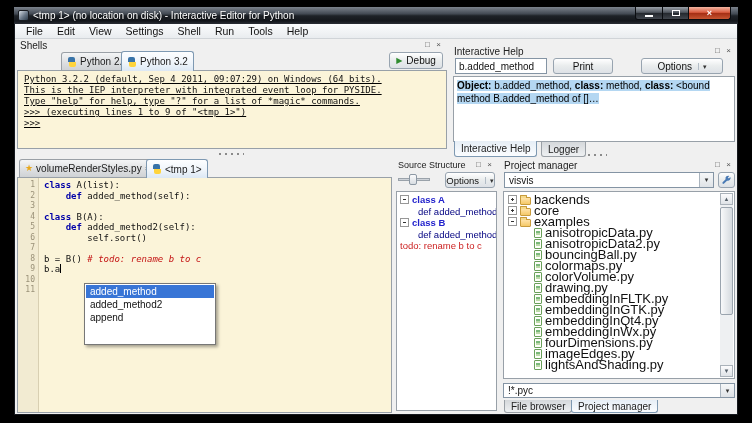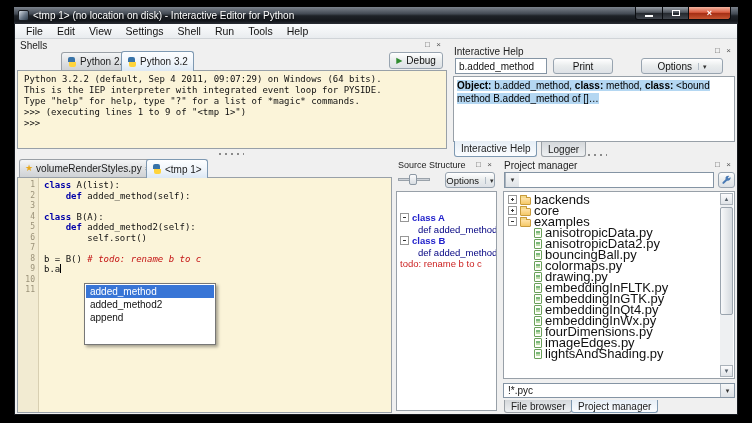--- a/index.html
+++ b/index.html
@@ -68,21 +68,21 @@
   .inputbox { position:absolute; background:#fff; border:1px solid #8494a4;
     font-size:10px; padding:0 3px; color:#111; font-family:"Liberation Sans",sans-serif; }
   .combo { position:absolute; background:#fff; border:1px solid #8494a4;
     display:flex; align-items:center; font-size:10px; color:#111; overflow:hidden; }
   .ctext { flex:1; padding:0 4px; white-space:nowrap; overflow:hidden; }
   .carrow { width:14px; align-self:stretch; border-left:1px solid #aab4be;
     background:linear-gradient(#f6f7f8,#dfe3e7); display:flex; align-items:center;
     justify-content:center; font-size:7px; color:#333; }
 
   .whitebox { position:absolute; background:#fff; border:1px solid #98a0a8; overflow:hidden; }
-  .creambox { position:absolute; background:#fbf4d9; border:1px solid #98a0a8; overflow:hidden; }
+  .creambox { position:absolute; background:#fbf4d9; border:1px solid #98a0a8; overflow:hidden;text-decoration:underline; }
 
   
   .shell-line { font-size:9px; line-height:11px; white-space:pre; color:#101010;
     font-family:"DejaVu Sans Mono", monospace; }
   .shellpad { padding:3px 0 0 6px; }
 
   .gutter { position:absolute; left:0; top:0; bottom:0; width:21px;
     background:#f2ebd2; border-right:1px solid #d8cfb2; padding-top:2px; }
   .gnum { font-size:8px; line-height:10.5px; height:10.5px; color:#9a9178;
     text-align:right; padding-right:3px; font-family:"DejaVu Sans Mono",monospace; }
@@ -302,21 +302,21 @@
       <span class="ph-btn">×</span>
     </div>
     <div class="slider" style="left:3px; top:13px;">
       <span class="track"></span>
       <span class="handle"></span>
     </div>
     <div class="btn" style="left:50px; top:13px; width:50px; height:16px; font-size:9.5px;">
       <span>Options</span>
       <span class="optarrow">▾</span>
     </div>
-    <div class="whitebox" style="left:1px; top:32px; width:101px; height:220px; padding-top:20px;">
+    <div class="whitebox" style="left:1px; top:32px; width:101px; height:220px; padding-top:2px;">
       <div class="trow ss-row">
         <span class="expander"></span>
         <span class="ss-class">class A</span>
       </div>
       <div class="trow ss-row ss-child">
         <span class="ss-def">def added_method</span>
       </div>
       <div class="trow ss-row">
         <span class="expander"></span>
         <span class="ss-class">class B</span>
@@ -331,20 +331,21 @@
   </div>
 
   <div class="panel" style="left:486px; top:152px; width:236px; height:254px;">
     <div class="phdr">
       <span>Project manager</span>
       <span class="spacer"></span>
       <span class="ph-btn">□</span>
       <span class="ph-btn">×</span>
     </div>
     <div class="combo" style="left:3px; top:13px; width:210px; height:16px;">
+      <span class="ctext">visvis</span>
       <span class="carrow">▾</span>
     </div>
     <div class="btn wrenchbtn" style="left:217px; top:13px; width:17px; height:16px;">
       <svg width="11" height="11" viewBox="0 0 12 12">
         <path d="M10.2 2.1 a3 3 0 0 1-3.6 4.1 L3.4 9.4 a1.1 1.1 0 0 1-1.6-1.6 L5 4.6 a3 3 0 0 1 4.1-3.6 L7.5 2.6 l1.1 1.1 z" fill="#4a7ab5"></path>
       </svg>
     </div>
     <div class="whitebox" style="left:2px; top:32px; width:232px; height:188px; padding-top:2px;">
       <div class="trow pm-row">
         <span class="expander plus"></span>
@@ -369,20 +370,24 @@
           <span class="pyfile"></span>
           <span>anisotropicData2.py</span>
         </div>
       <div class="trow pm-row file">
           <span class="pyfile"></span>
           <span>bouncingBall.py</span>
         </div>
       <div class="trow pm-row file">
           <span class="pyfile"></span>
           <span>colormaps.py</span>
+        </div>
+      <div class="trow pm-row file">
+          <span class="pyfile"></span>
+          <span>colorVolume.py</span>
         </div>
       <div class="trow pm-row file">
           <span class="pyfile"></span>
           <span>drawing.py</span>
         </div>
       <div class="trow pm-row file">
           <span class="pyfile"></span>
           <span>embeddingInFLTK.py</span>
         </div>
       <div class="trow pm-row file">

